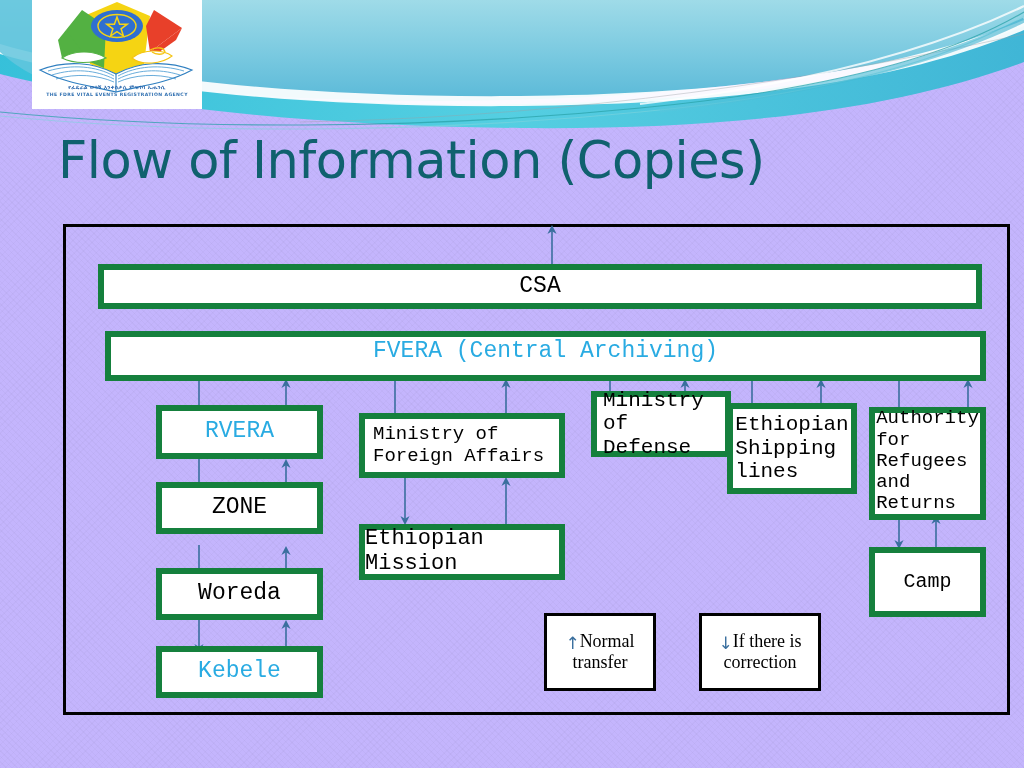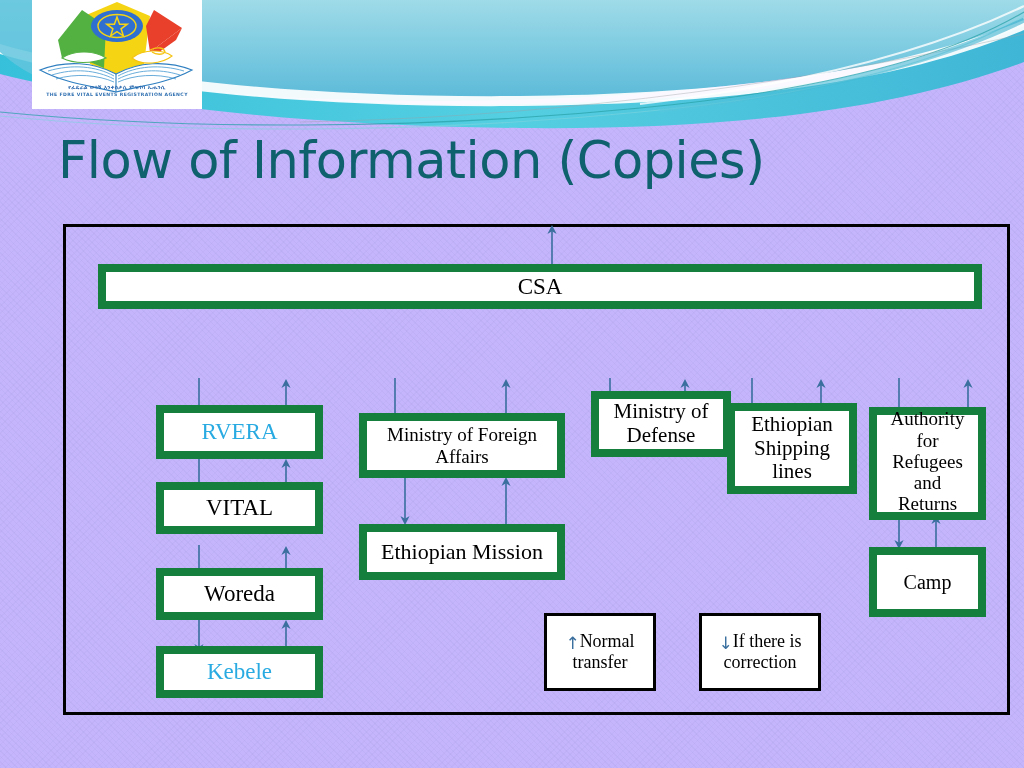--- a/index.html
+++ b/index.html
@@ -90,27 +90,27 @@
     top: 224px;
     width: 947px;
     height: 491px;
     border: 3px solid #000;
     box-sizing: border-box;
     background: transparent;
   }
   .node {
     position: absolute;
     box-sizing: border-box;
-    border: 8px solid #15803d;
+    border: 6px solid #15803d;
     background: #ffffff;
     display: flex;
     align-items: center;
     justify-content: center;
-    text-align: center;
-    font-family: Liberation Serif, serif;
+    text-align: left;
+    font-family: Liberation Mono, monospace;
     color: #000000;
     line-height: 1.12;
   }
   .node.overflow { overflow: visible; }
   .cyan { color: #29ABE2; }
 
   .arrow { position: absolute; }
   .arrow svg { display: block; overflow: visible; }
 
   .legend-node {
@@ -353,27 +353,30 @@
       <svg width="14" height="36" viewBox="0 0 14 36">
         <line x1="7" y1="36" x2="7" y2="6" stroke="#3a6f9e" stroke-width="1.6"></line>
         <path d="M7,1 L2.4,10 L7,7.2 L11.6,10 Z" fill="#3a6f9e"></path>
       </svg>
     </div>
 
     <div class="node" style="left:32px; top:37px; width:884px; height:45px; font-size:23px;">
       <span>CSA</span>
     </div>
 
+    <div class="node" style="left:39px; top:104px; width:881px; height:50px; font-size:23px; align-items:flex-start; padding-top:2px;">
+      <span class="cyan">FVERA (Central Archiving)</span>
+    </div>
 
     <div class="node" style="left:90px; top:178px; width:167px; height:54px; font-size:23px;">
       <span class="cyan">RVERA</span>
     </div>
 
     <div class="node" style="left:90px; top:255px; width:167px; height:52px; font-size:23px;">
-      <span>VITAL</span>
+      <span>ZONE</span>
     </div>
 
     <div class="node" style="left:90px; top:341px; width:167px; height:52px; font-size:23px;">
       <span>Woreda</span>
     </div>
 
     <div class="node" style="left:90px; top:419px; width:167px; height:52px; font-size:23px;">
       <span class="cyan">Kebele</span>
     </div>
 

